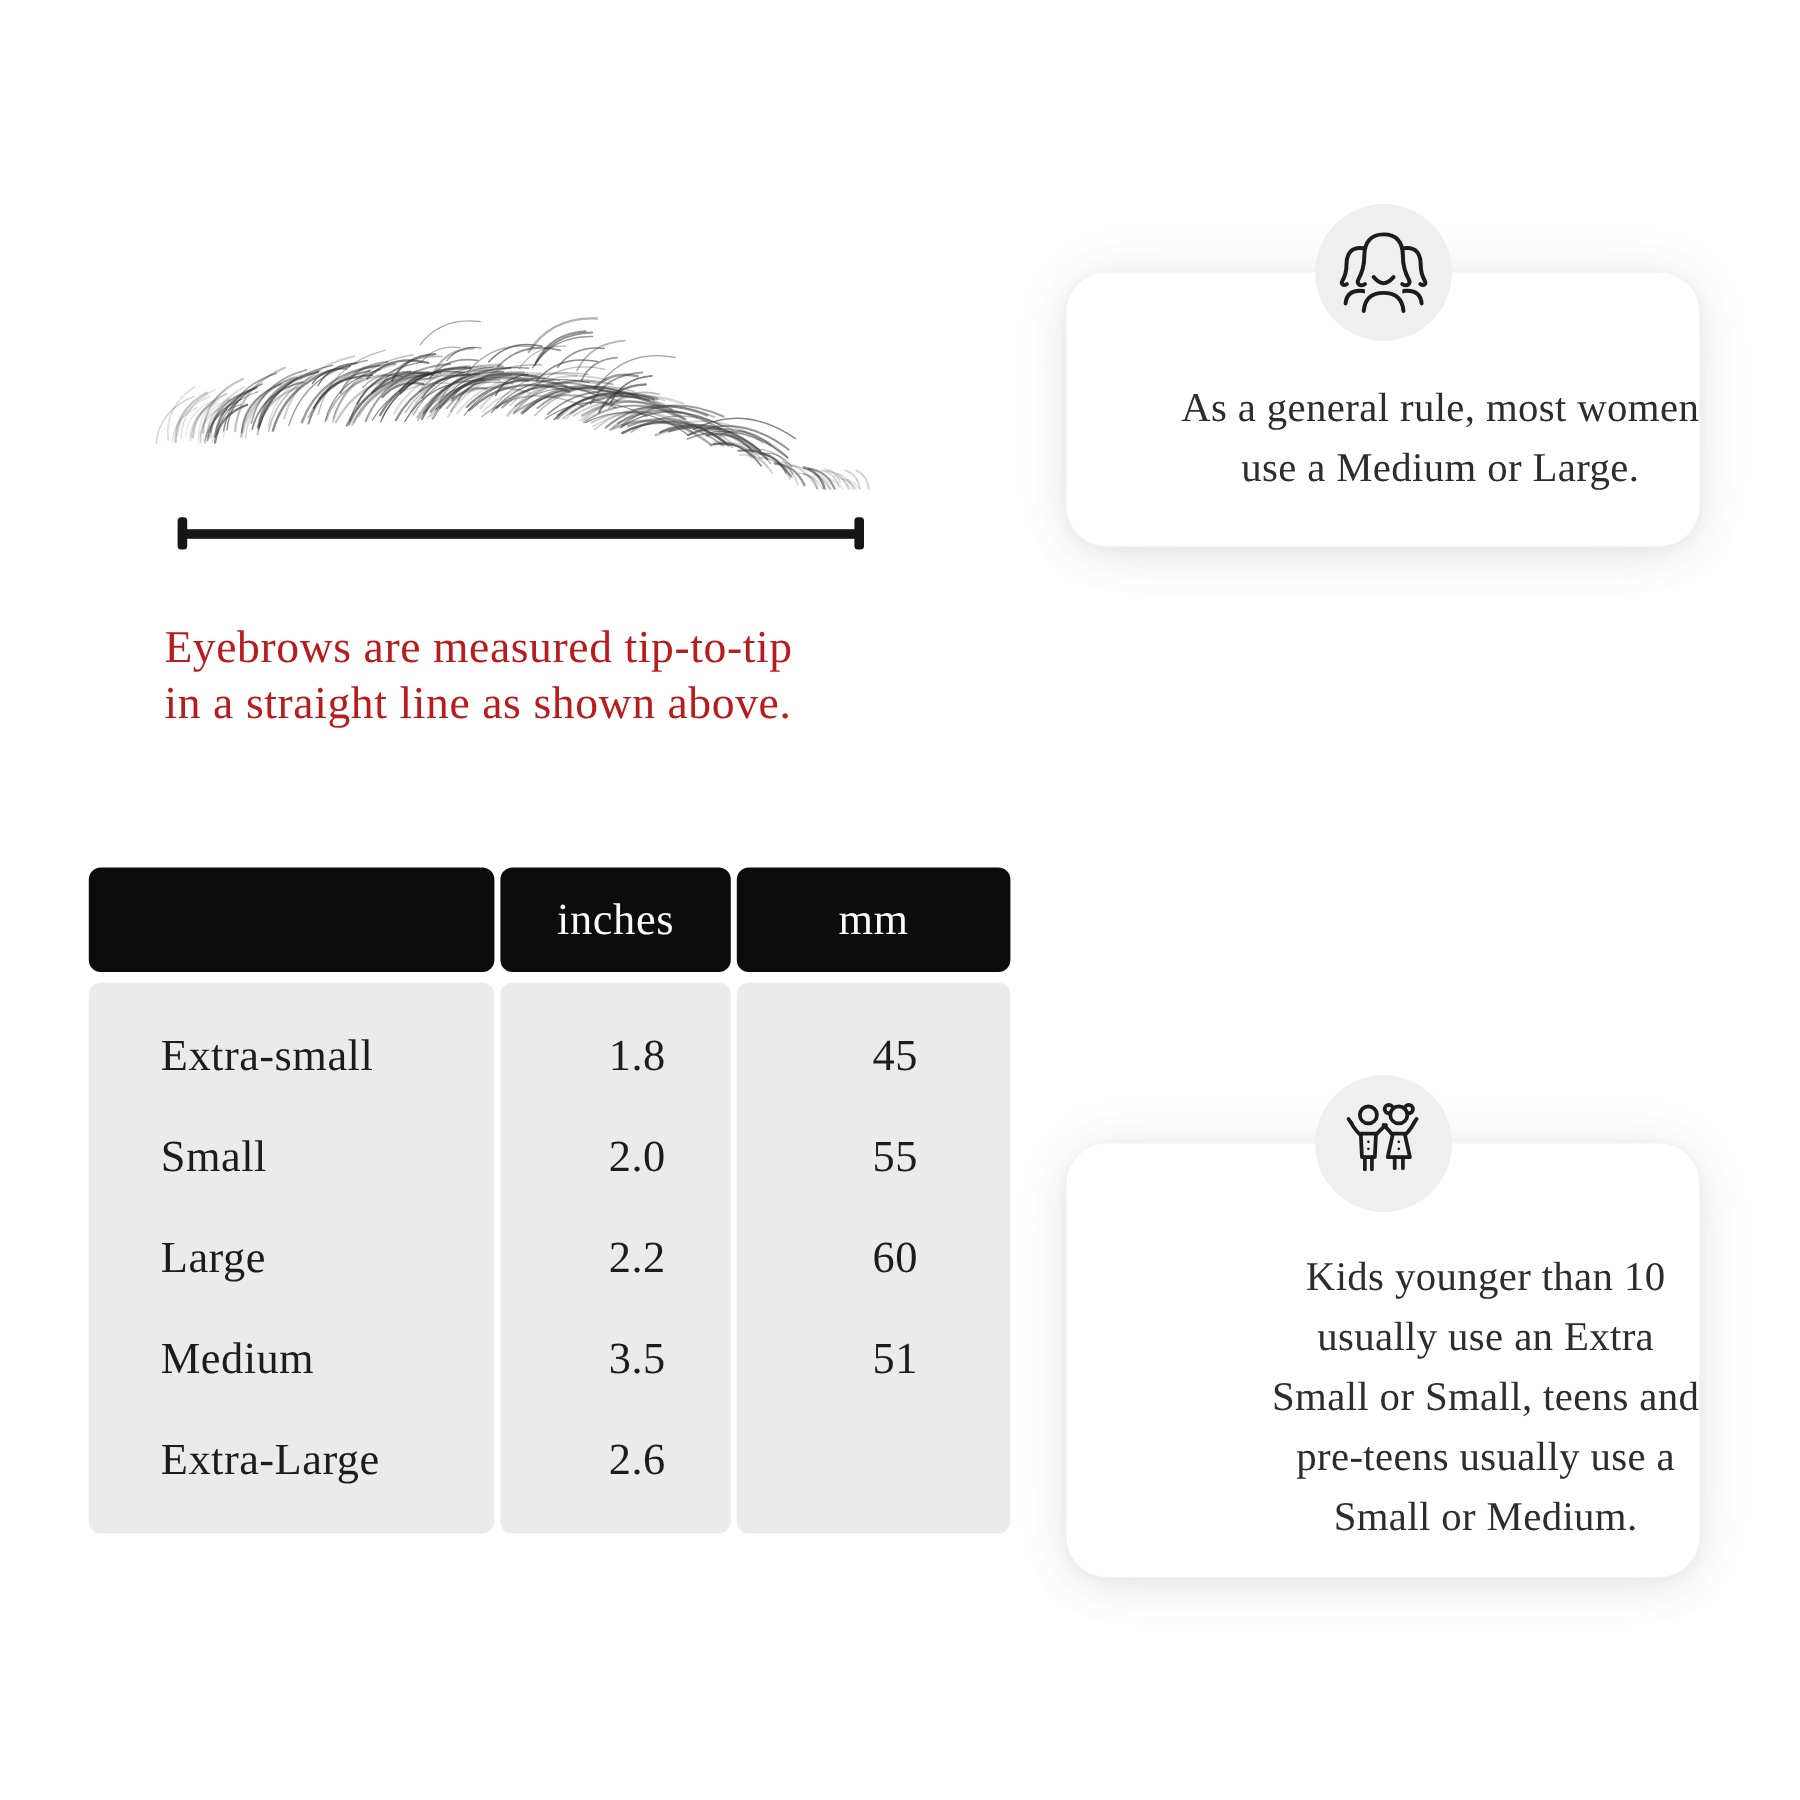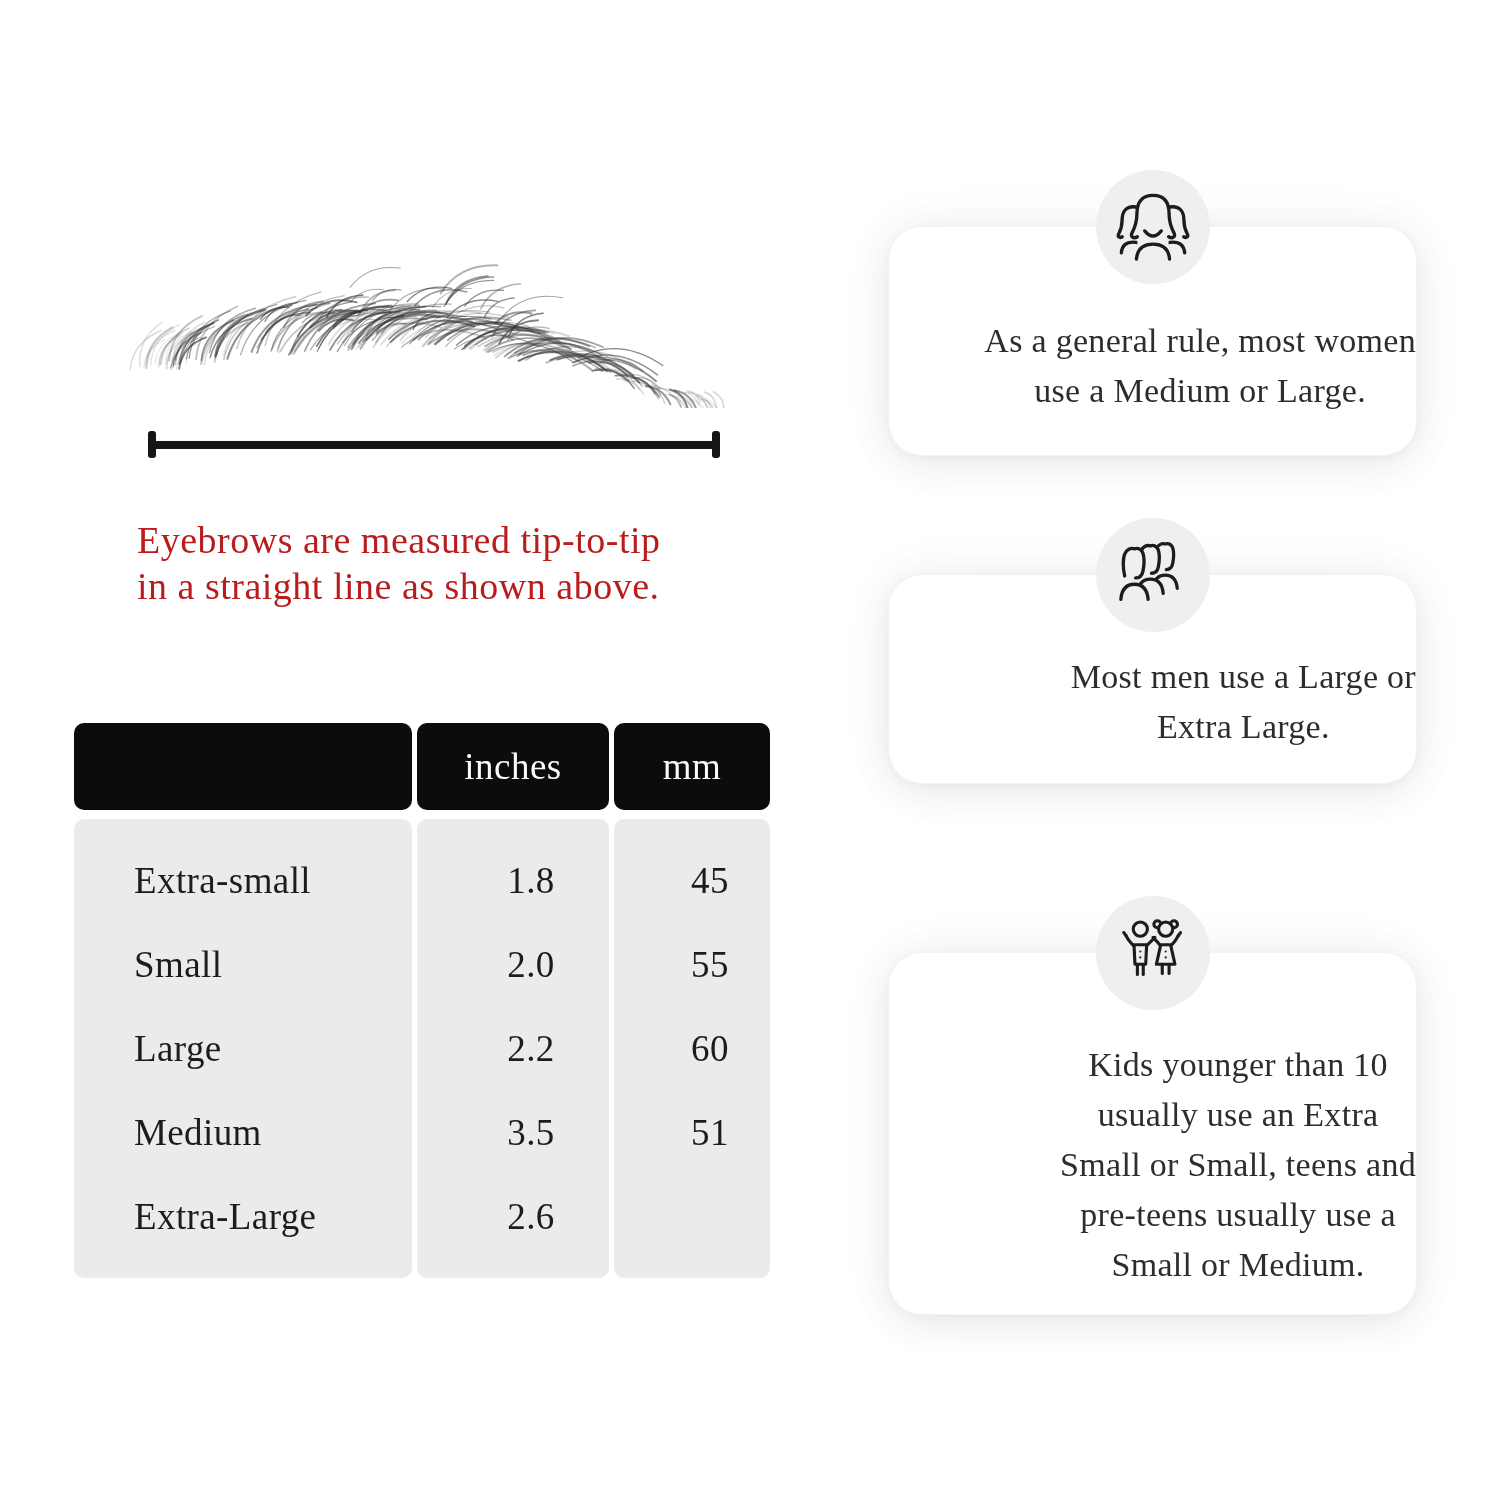--- a/index.html
+++ b/index.html
@@ -25,21 +25,21 @@
   }
 
   
   .size-table { position:absolute; left:74px; top:723px; }
   .thead { display:flex; gap:5px;align-items:flex-end; }
   .th {
     height:87px; background:#0c0c0c; color:#fafafa; border-radius:10px;
     display:flex; align-items:center; justify-content:center;
     font-size:37px; letter-spacing:0.5px;
   }
-  .w1 { width:338px; } .w2 { width:192px; } .w3 { width:156px; }
+  .w1 { width:338px; } .w2 { width:192px; } .w3 { width:228px; }
   .tbody { display:flex; gap:5px; margin-top:9px;font-family:Liberation Serif, serif; }
   .col { background:#ebebeb; border-radius:10px; padding:19px 0 20px 0; }
   .cell {
     height:84px; display:flex; align-items:center;
     font-size:37px; color:#1c1c1c; letter-spacing:0.4px;
   }
   .col.labels .cell { justify-content:flex-start; padding-left:60px; }
   .col.nums .cell   { justify-content:center;margin-left:36px; }
 
   
@@ -351,43 +351,20 @@
         <path d="M 72.5,66.5 C 71.8,58.6 67.4,55.6 60.2,55.6 C 53,55.6 48.6,58.6 47.9,66.5"></path>
         <path d="M 24,50 C 20,52.5 16.5,50 18.5,46 C 22,39.5 23.5,33 23.5,26.5 C 23.5,13.5 29.5,7.5 40,7.5 C 50.5,7.5 56.5,13.5 56.5,26.5 C 56.5,33 58,39.5 61.5,46 C 63.5,50 60,52.5 56,50 L 56,74 L 24,74 Z" fill="#efefef" stroke="none"></path>
         <path d="M 24,50 C 20,52.5 16.5,50 18.5,46 C 22,39.5 23.5,33 23.5,26.5 C 23.5,13.5 29.5,7.5 40,7.5 C 50.5,7.5 56.5,13.5 56.5,26.5 C 56.5,33 58,39.5 61.5,46 C 63.5,50 60,52.5 56,50"></path>
         <path d="M 31.5,44 Q 40,54.5 48.5,44"></path>
         <path d="M 23,73 C 24,61.5 30.5,57.5 40,57.5 C 49.5,57.5 56,61.5 57,73"></path>
       </svg>
     </div>
     <div class="card-text">As a general rule, most women<br>use a Medium or Large.</div>
   </div>
 
-  <div class="card card-2">
-    <div class="icon-circle">
-      <svg viewBox="0 0 80 80" width="78" height="78" fill="none" stroke="#1c1c1c" stroke-linecap="round" stroke-linejoin="round">
-        <g transform="translate(42,8) scale(0.88)" stroke-width="3.8">
-          <path d="M 2,28 C 0,20 0,10 2,5.5 C 3.8,1 8.2,-1.2 12,0.2 C 15.8,-1.4 19.6,1 20.8,5 C 22.2,10 22,17 20.6,23.5 C 19.7,27.6 17,30 13.2,30"></path>
-          <path d="M -2,52 C -1,41 4.5,36.5 12,36.5 C 19.5,36.5 25,41 26,52"></path>
-        </g>
-        <g transform="translate(26,10) scale(0.94)" stroke-width="3.6">
-          <path d="M 2,28 C 0,20 0,10 2,5.5 C 3.8,1 8.2,-1.2 12,0.2 C 15.8,-1.4 19.6,1 20.8,5 C 22.2,10 22,17 20.6,23.5 C 19.7,27.6 17,30 13.2,30 L 2,28 Z" fill="#efefef" stroke="none"></path>
-          <path d="M -2,52 C -1,41 4.5,36.5 12,36.5 C 19.5,36.5 25,41 26,52 Z" fill="#efefef" stroke="none"></path>
-          <path d="M 2,28 C 0,20 0,10 2,5.5 C 3.8,1 8.2,-1.2 12,0.2 C 15.8,-1.4 19.6,1 20.8,5 C 22.2,10 22,17 20.6,23.5 C 19.7,27.6 17,30 13.2,30"></path>
-          <path d="M -2,52 C -1,41 4.5,36.5 12,36.5 C 19.5,36.5 25,41 26,52"></path>
-        </g>
-        <g transform="translate(9,13)" stroke-width="3.4">
-          <path d="M 2,28 C 0,20 0,10 2,5.5 C 3.8,1 8.2,-1.2 12,0.2 C 15.8,-1.4 19.6,1 20.8,5 C 22.2,10 22,17 20.6,23.5 C 19.7,27.6 17,30 13.2,30 L 2,28 Z" fill="#efefef" stroke="none"></path>
-          <path d="M -2,52 C -1,41 4.5,36.5 12,36.5 C 19.5,36.5 25,41 26,52 Z" fill="#efefef" stroke="none"></path>
-          <path d="M 2,28 C 0,20 0,10 2,5.5 C 3.8,1 8.2,-1.2 12,0.2 C 15.8,-1.4 19.6,1 20.8,5 C 22.2,10 22,17 20.6,23.5 C 19.7,27.6 17,30 13.2,30"></path>
-          <path d="M -2,52 C -1,41 4.5,36.5 12,36.5 C 19.5,36.5 25,41 26,52"></path>
-        </g>
-      </svg>
-    </div>
-    <div class="card-text">Most men use a Large or<br>Extra Large.</div>
-  </div>
 
   <div class="card card-3">
     <div class="icon-circle">
       <svg viewBox="0 0 80 80" width="78" height="78" fill="none" stroke="#1c1c1c" stroke-width="3.2" stroke-linecap="round" stroke-linejoin="round">
         <path d="M 20.5,33 C 17,29.5 14.2,26.5 12.5,22.5"></path>
         <path d="M 12.5,22.5 L 10,19"></path>
         <path d="M 33.5,32.5 C 36.5,29 39.5,26.5 42,24"></path>
         <path d="M 48,33 C 45,29 42.5,26.5 40,24"></path>
         <path d="M 58,33 C 61.5,29.5 64,26.5 65.8,22.5"></path>
         <path d="M 65.8,22.5 L 68.2,19"></path>

